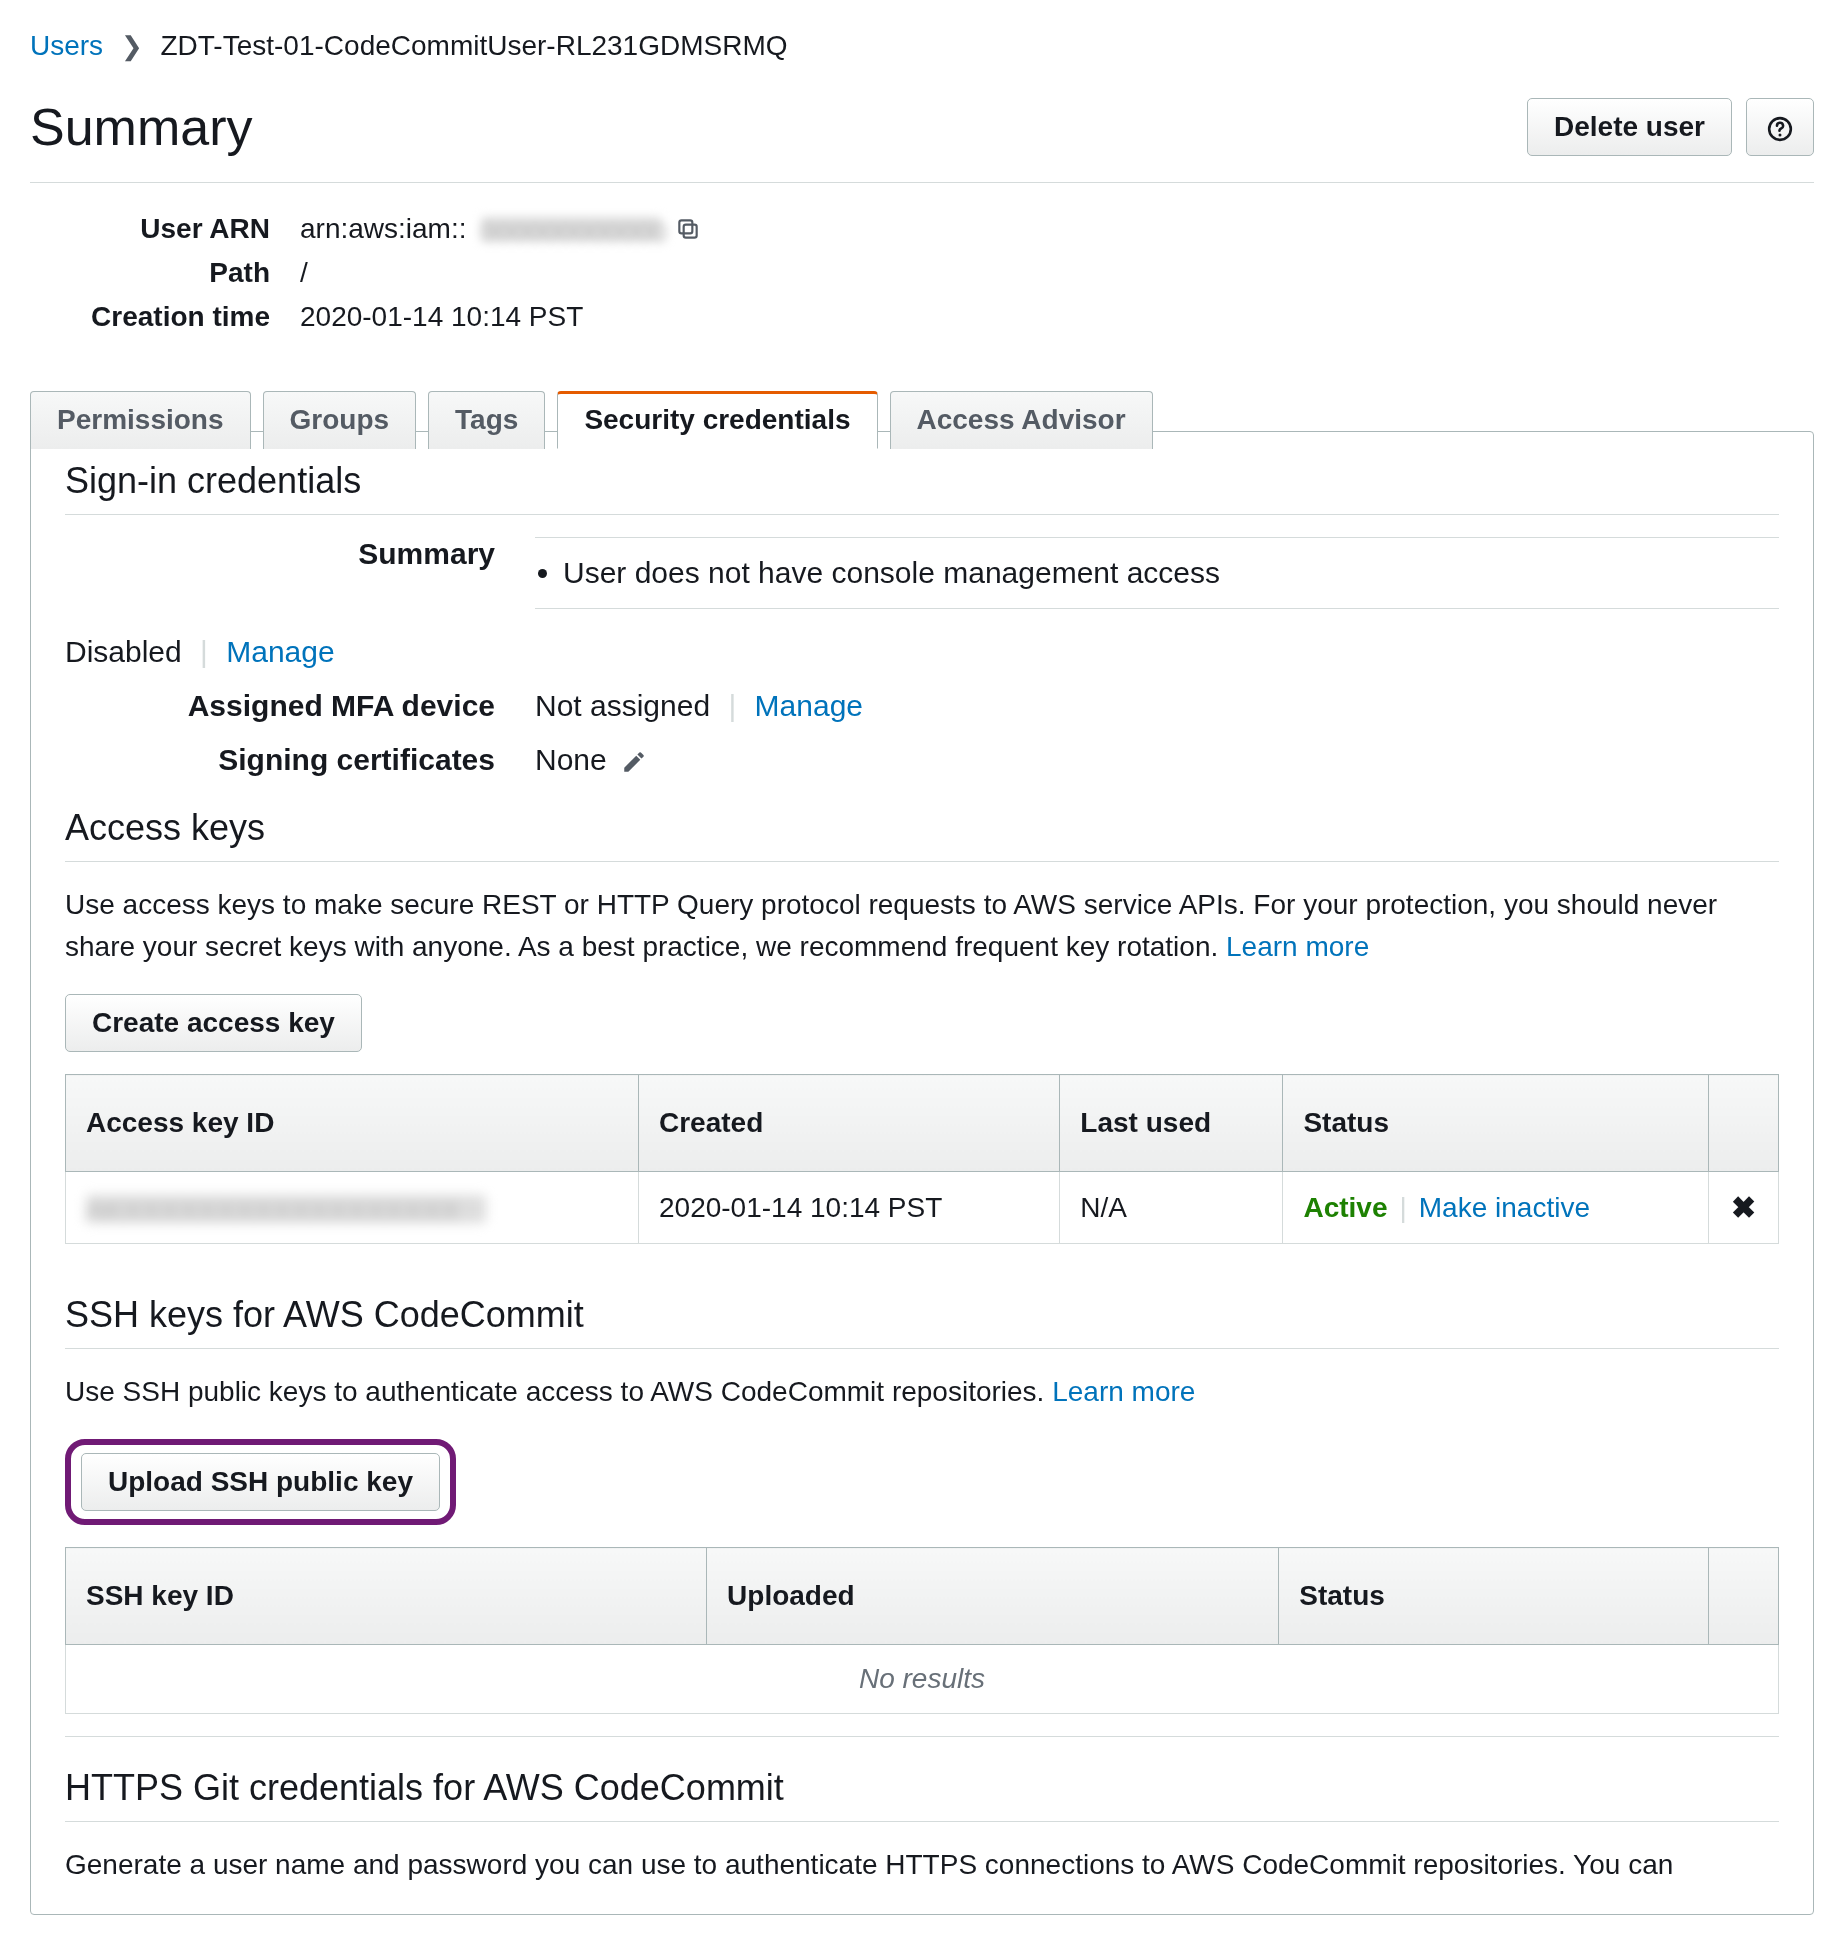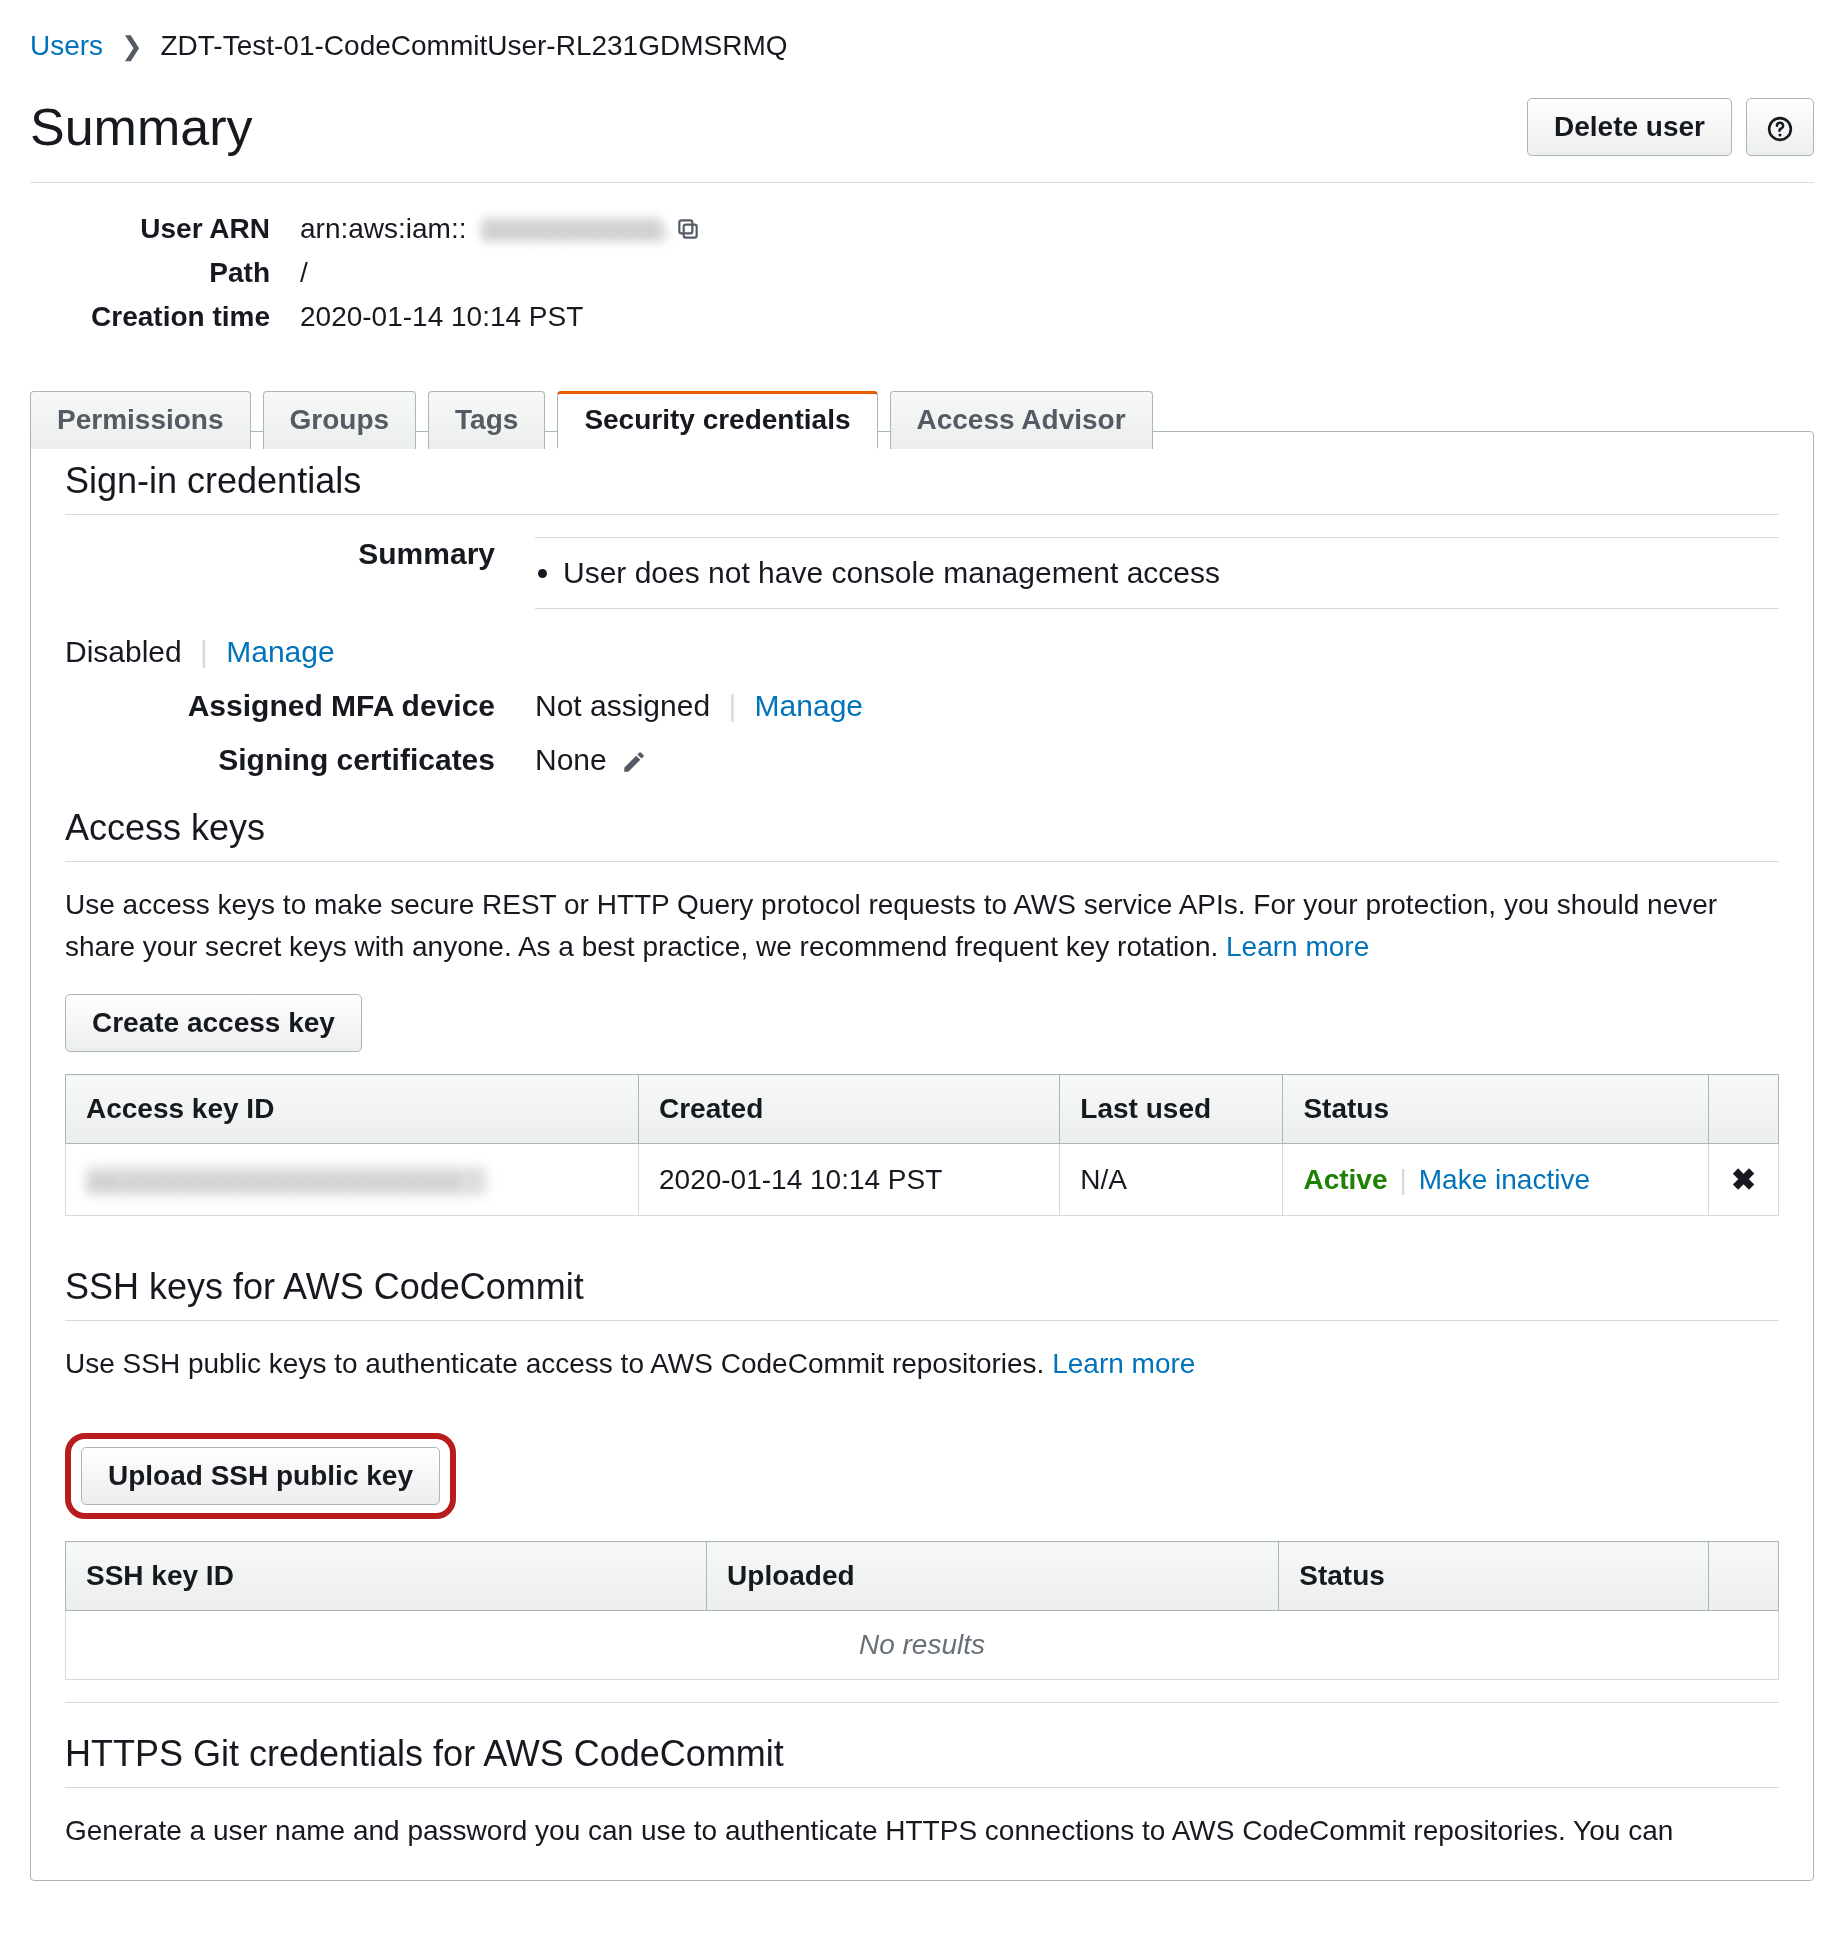--- a/index.html
+++ b/index.html
@@ -60,25 +60,25 @@
   .section-title { font-size: 36px; font-weight: 400; margin-bottom: 12px; }
   .section-hr { border: none; border-top: 1px solid #d5dbdb; margin-bottom: 22px; }
   .signin-row { display: flex; margin: 20px 0; align-items: flex-start; }
   .signin-label { width: 470px; text-align: right; font-weight: 700; font-size: 30px; padding-right: 40px; }
   .signin-value { font-size: 30px; flex: 1; }
   .signin-value .pipe { color: #d5dbdb; margin: 0 10px; }
   .signin-value ul { list-style: disc; padding-left: 28px; }
   .signin-block { border-top: 1px solid #d5dbdb; border-bottom: 1px solid #d5dbdb; padding: 18px 0; margin-bottom: 6px; }
   .desc { font-size: 28px; line-height: 1.5; margin: 18px 0 26px; }
   table.grid { width: 100%; border-collapse: collapse; border: 1px solid #aab7b8; margin-top: 22px; }
-  table.grid th { text-align:left; background: linear-gradient(#f7f8f8, #eceded); font-weight:700; font-size:28px; padding: 18px 20px; border: 1px solid #aab7b8; margin-top: 36px; }
+  table.grid th { text-align:left; background: linear-gradient(#f7f8f8, #eceded); font-weight:700; font-size:28px; padding: 32px 20px; border: 1px solid #aab7b8; margin-top: 36px; }
   table.grid td { font-size:28px; padding: 18px 20px; border: 1px solid #d5dbdb; }
   .status-active { color: #1d8102; font-weight: 700; }
   .no-results { font-style: italic; color: #687078; text-align: center; padding: 16px; font-size: 28px; }
-  .highlight-box { border: 6px solid #b91c1c; border-radius: 20px; display:inline-block; padding: 8px 10px; margin-top: 22px; }
+  .highlight-box { border: 6px solid #701a75; border-radius: 20px; display:inline-block; padding: 8px 10px; }
   .icon-svg { width: 26px; height: 26px; display:inline-block; vertical-align: middle; }
   .row-actions { display: flex; align-items: center; gap: 12px; }
   .row-actions .pipe { color: #d5dbdb; }
   .x-icon { font-weight: 700; font-size: 30px; cursor: pointer; color:#16191f; }
 </style>
 </head>
 <body>
 
 <div class="breadcrumb">
   <a class="link">Users</a>

